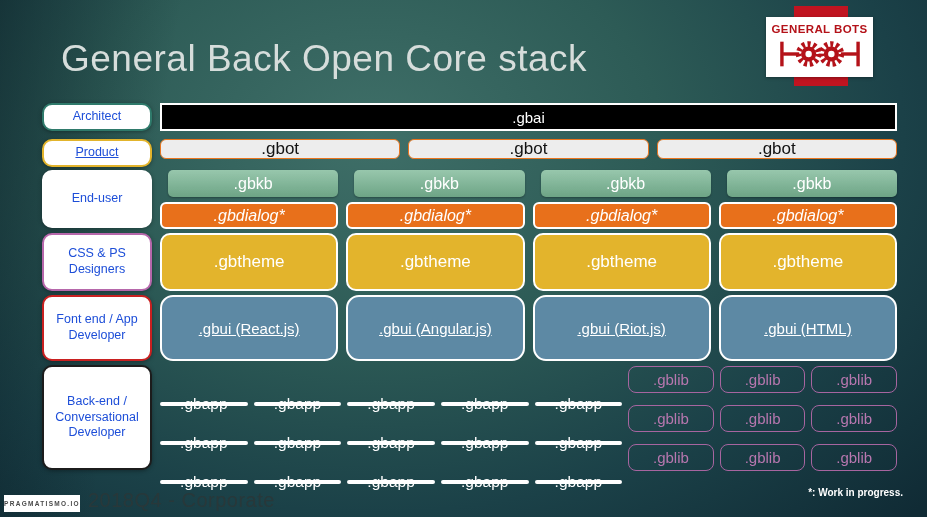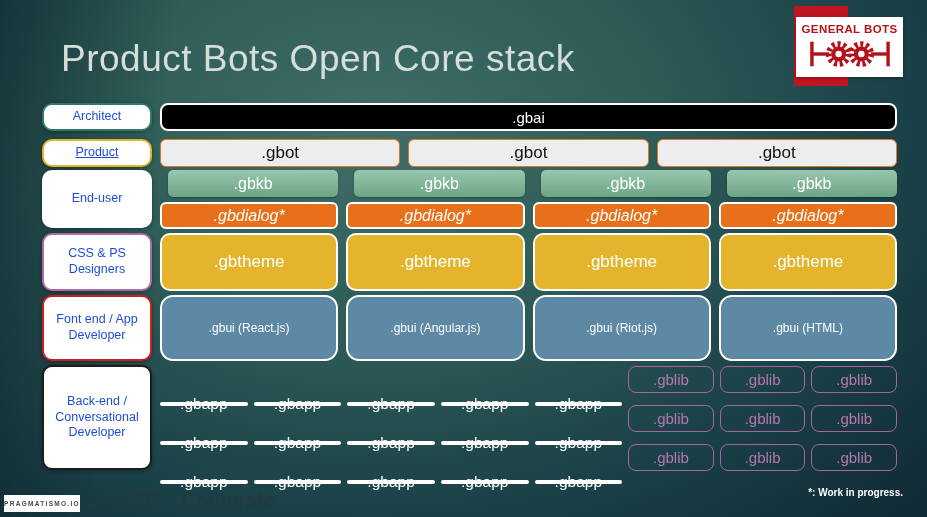--- a/index.html
+++ b/index.html
@@ -13,81 +13,80 @@
   .title{
     position:absolute;left:61px;top:38px;
     font-size:37px;font-weight:400;letter-spacing:.5px;color:#d6dddb;
   }
   
   .logo-stripe{position:absolute;left:794px;top:6px;width:54px;height:80px;background:var(--logo-stripe,#c01420);}
   .logo{
     position:absolute;left:766px;top:17px;width:107px;height:60px;background:#ffffff;
     display:flex;flex-direction:column;align-items:center;justify-content:center;gap:1px;
     box-shadow:0 1px 3px rgba(0,0,0,.35);
-    margin-left:30px;
   }
   .logo-name{color:var(--logo-red,#b41219);font-weight:bold;font-size:11.5px;letter-spacing:.4px;white-space:nowrap;}
   .logo-gears{display:block;}
   
   .role{
     position:absolute;left:42px;width:110px;box-sizing:border-box;
     background:#ffffff;border:2px solid #fff;border-radius:10px;
     display:flex;align-items:center;justify-content:center;text-align:center;
     font-size:12.5px;line-height:1.25;color:#1d4ed8;padding:2px 6px;
     box-shadow:0 1px 4px rgba(0,0,0,.35);
   }
   #role-0{top:103px;height:28px}
   #role-1{top:139px;height:28px}
   #role-2{top:170px;height:58px}
   #role-3{top:233px;height:58px}
   #role-4{top:295px;height:66px}
   #role-5{top:365px;height:105px}
   
   .row{position:absolute;left:160px;width:737px;display:flex;gap:8px;}
   #row-gbai{top:103px;height:28px}
-  #row-gbot{top:139px;height:28px}
+  #row-gbot{top:139px;height:20px}
   #row-gbkb{top:170px;height:27px}
   #row-gbdialog{top:202px;height:27px}
   #row-gbtheme{top:233px;height:58px}
   #row-gbui{top:295px;height:66px}
   #row-gbapp-1{top:366px;height:27px}
   #row-gbapp-2{top:405px;height:27px}
   #row-gbapp-3{top:444px;height:27px}
   #row-gbapp-1,#row-gbapp-2,#row-gbapp-3{gap:6px;}
   .cell{
     flex:1;box-sizing:border-box;border-radius:7px;
     display:flex;align-items:center;justify-content:center;
     color:#fff;font-size:16px;white-space:nowrap;
   }
-  .cell-gbai{background:var(--gbai-bg,#000);border:2px solid #fff;border-radius:8px;font-size:15px;}
+  .cell-gbai{background:var(--gbai-bg,#000);border:2px solid #fff;border-radius:0;font-size:15px;}
   .cell-gbot{background:var(--gbot-bg,#ededed);border:1px solid var(--gbot-border,#e8751f);border-radius:6px;color:#121212;font-size:17px;}
   .cell-gbkb{
     background:linear-gradient(180deg, rgba(255,255,255,.22), rgba(0,0,0,.10)), var(--gbkb-bg,#7ab795);
     border-radius:5px;font-size:16px;box-shadow:0 1px 2px rgba(0,0,0,.3);margin-left:8px;
   }
   .cell-gbdialog{background:var(--gbdialog-bg,#e8701b);border:2px solid #fff;border-radius:6px;font-style:italic;}
   .cell-gbtheme{background:var(--gbtheme-bg,#e3b42c);border:2px solid #fff;border-radius:10px;font-size:17px;}
-  .cell-gbui{background:var(--gbui-bg,#5d89a4);border:2px solid #fff;border-radius:13px;font-size:12px;}
+  .cell-gbui{background:var(--gbui-bg,#5d89a4);border:2px solid #fff;border-radius:13px;font-size:15px;text-decoration:underline;}
   .cell-gbapp{background:var(--gbapp-bg,#a6619e);border:2px solid #fff;border-radius:8px;font-size:15.5px;margin-top:36px;}
   .cell-gblib{background:transparent;border:1px solid var(--gblib-border,#a765a0);border-radius:8px;color:#b777af;font-size:15px;}
   
   .brand-box{
     position:absolute;left:4px;top:495px;width:76px;height:17px;background:#fff;
     display:flex;align-items:center;justify-content:center;
   }
   .brand-text{font-size:6.5px;font-weight:bold;letter-spacing:1.3px;color:#4a4a4a;white-space:nowrap;}
   .footer-caption{position:absolute;left:88px;top:489px;font-size:20px;color:#28383a;letter-spacing:.5px;}
   .footnote{position:absolute;right:24px;top:487px;font-size:10px;font-weight:600;color:#ffffff;}
 </style>
 </head>
 <body>
 
 <div class="slide">
 
-  <div class="title">Product Bots Open Core stack</div>
+  <div class="title">General Back Open Core stack</div>
 
   <div class="logo-stripe"></div>
   <div class="logo">
     <div class="logo-name">GENERAL BOTS</div>
     <svg class="logo-gears" width="88" height="36" viewBox="0 0 92 38">
       <g fill="#b41219" stroke="none">
         <rect x="4" y="6" width="3.6" height="26"></rect>
         <rect x="7" y="17.2" width="17" height="3.6"></rect>
         <rect x="68" y="17.2" width="17" height="3.6"></rect>
         <rect x="84.4" y="6" width="3.6" height="26"></rect>

